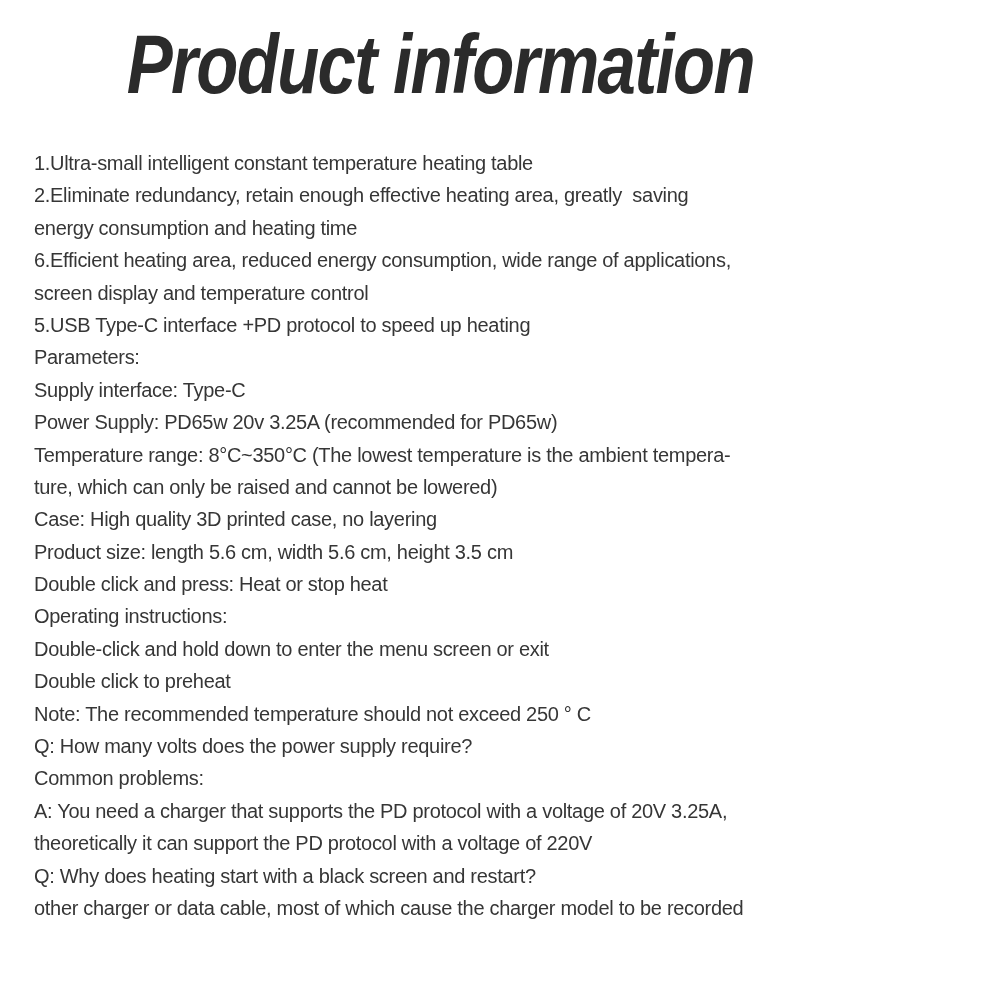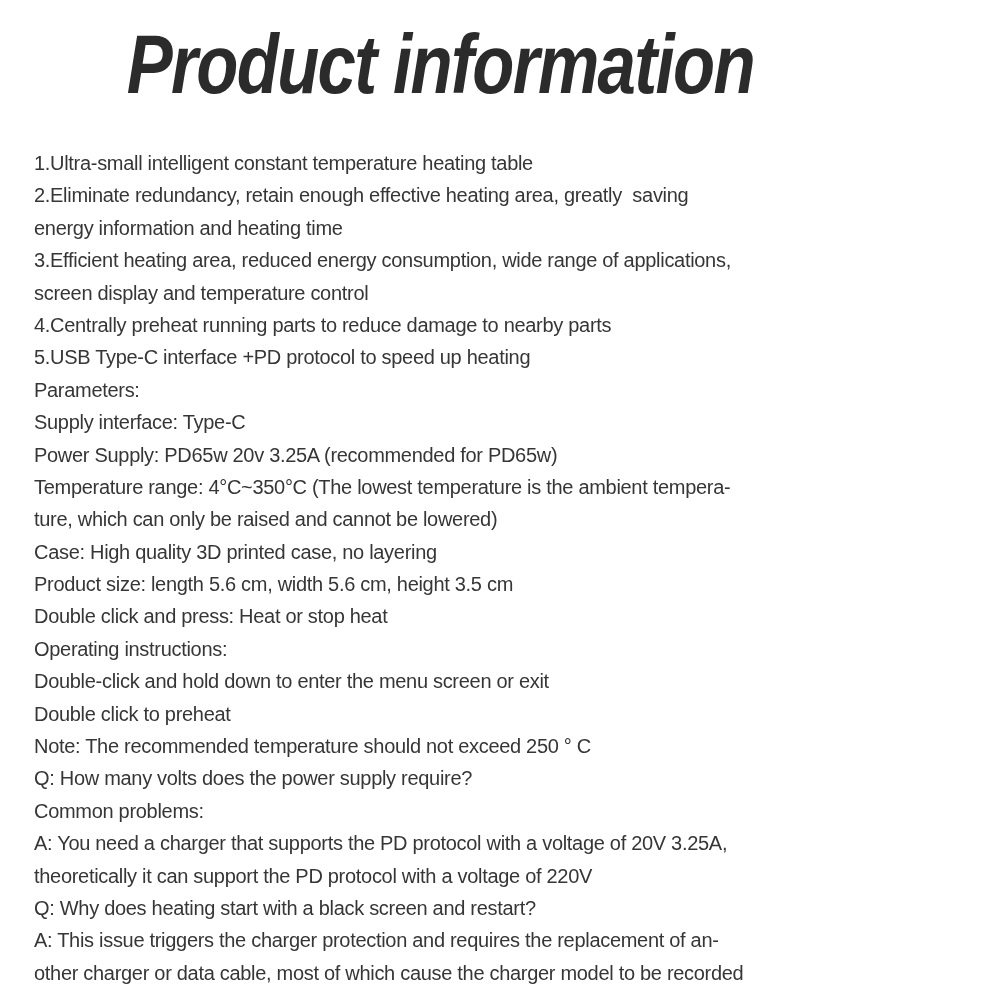--- a/index.html
+++ b/index.html
@@ -61,39 +61,37 @@
 
 <div class="page">
 
   <div class="title-row">
     <h1><span>Product information</span></h1>
   </div>
 
   <div class="body-text">
     <div class="line">1.Ultra-small intelligent constant temperature heating table</div>
     <div class="line">2.Eliminate redundancy, retain enough effective heating area, greatly  saving</div>
-    <div class="line">energy information and heating time</div>
-    <div class="line">3.Efficient heating area, reduced energy consumption, wide range of applications,</div>
+    <div class="line">energy consumption and heating time</div>
+    <div class="line">6.Efficient heating area, reduced energy consumption, wide range of applications,</div>
     <div class="line">screen display and temperature control</div>
-    <div class="line">4.Centrally preheat running parts to reduce damage to nearby parts</div>
     <div class="line">5.USB Type-C interface +PD protocol to speed up heating</div>
     <div class="line">Parameters:</div>
     <div class="line">Supply interface: Type-C</div>
     <div class="line">Power Supply: PD65w 20v 3.25A (recommended for PD65w)</div>
-    <div class="line">Temperature range: 4°C~350°C (The lowest temperature is the ambient tempera-</div>
+    <div class="line">Temperature range: 8°C~350°C (The lowest temperature is the ambient tempera-</div>
     <div class="line">ture, which can only be raised and cannot be lowered)</div>
     <div class="line">Case: High quality 3D printed case, no layering</div>
     <div class="line">Product size: length 5.6 cm, width 5.6 cm, height 3.5 cm</div>
     <div class="line">Double click and press: Heat or stop heat</div>
     <div class="line">Operating instructions:</div>
     <div class="line">Double-click and hold down to enter the menu screen or exit</div>
     <div class="line">Double click to preheat</div>
     <div class="line">Note: The recommended temperature should not exceed 250 ° C</div>
     <div class="line">Q: How many volts does the power supply require?</div>
     <div class="line">Common problems:</div>
     <div class="line">A: You need a charger that supports the PD protocol with a voltage of 20V 3.25A,</div>
     <div class="line">theoretically it can support the PD protocol with a voltage of 220V</div>
     <div class="line">Q: Why does heating start with a black screen and restart?</div>
-    <div class="line">A: This issue triggers the charger protection and requires the replacement of an-</div>
     <div class="line">other charger or data cable, most of which cause the charger model to be recorded</div>
   </div>
 
 </div>
 
 </body></html>

